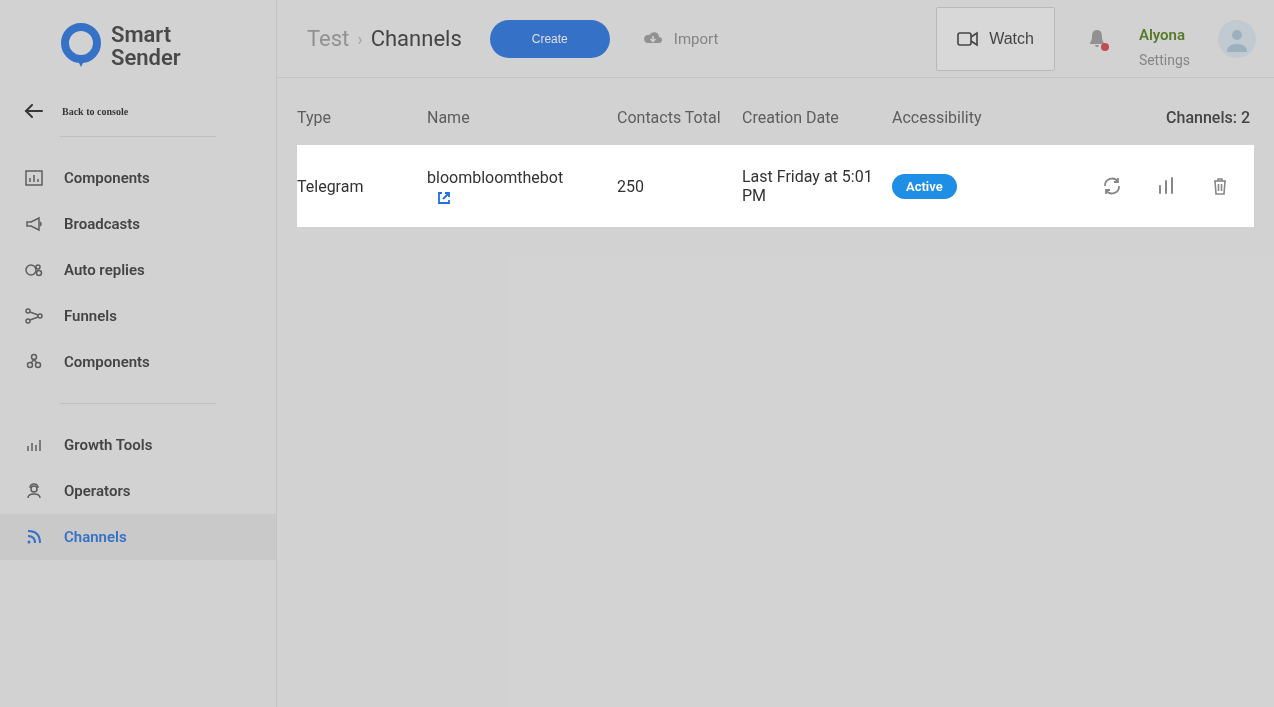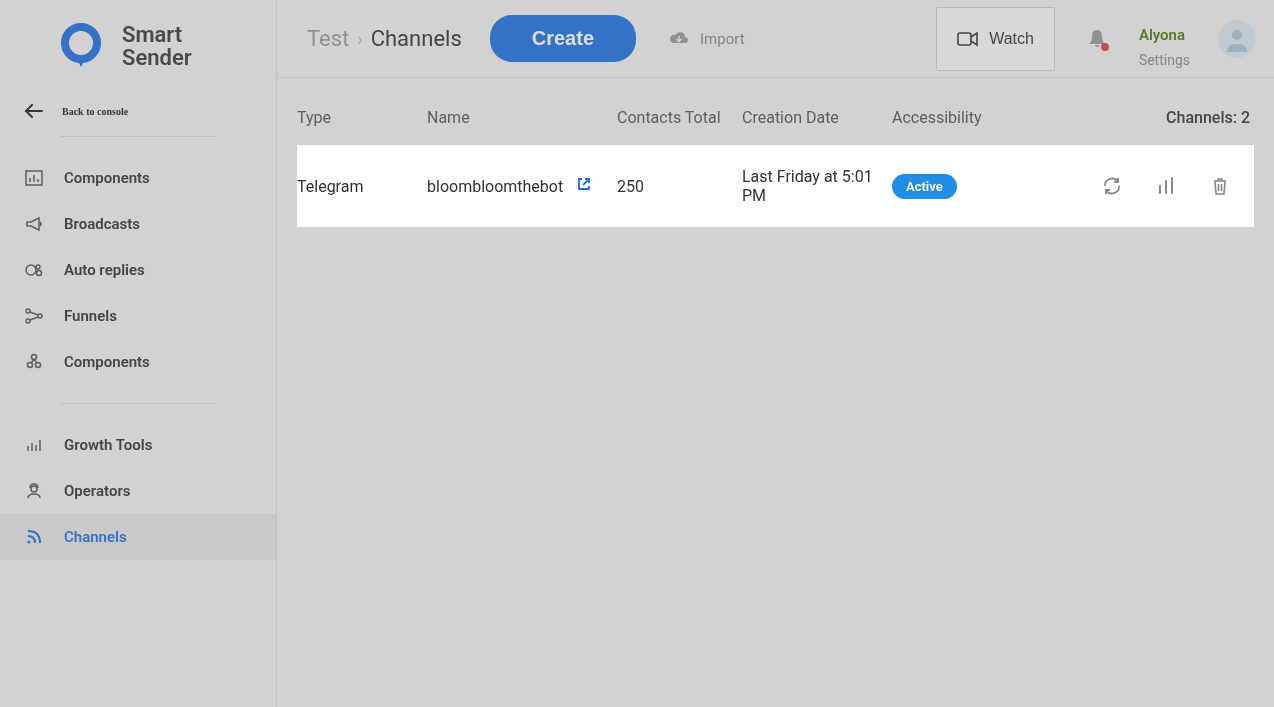--- a/index.html
+++ b/index.html
@@ -27,21 +27,21 @@
       width: 277px;
       background: #f1f1f1;
       border-right: 1px solid #dcdcdc;
       display: flex;
       flex-direction: column;
       padding-top: 18px;
     }
     .logo {
       display: flex;
       align-items: center;
-      gap: 20px;
+      gap: 9px;
       padding: 5px 0 15px 60px;
     }
     .logo-mark svg { display: block; }
     .logo-text {
       display: flex;
       flex-direction: column;
       line-height: 1.05;
       font-size: 22px;
       font-weight: 600;
       color: #3a3a3a;
@@ -110,22 +110,22 @@
     }
     .breadcrumb .bc-test { color: #9a9a9a; }
     .breadcrumb .bc-sep { color: #b8b8b8; font-size: 18px;}
     .breadcrumb .bc-current { color: #333; }
     .btn-create {
       background: #1f6fe0;
       color: #fff;
       border: none;
       border-radius: 22px;
       padding: 12px 42px;
-      font-size: 20px;
-      font-weight: 700;
+      font-size: 12px;
+      font-weight: 400;
       cursor: pointer;
       margin-left: 10px;
     }
     .import-link {
       display: flex;
       align-items: center;
       gap: 10px;
       color: #888;
       font-size: 15px;
       margin-left: 14px;
@@ -194,21 +194,21 @@
       display: grid;
       grid-template-columns: 130px 190px 125px 150px 175px 1fr;
       align-items: center;
       background: #fff;
       padding: 22px 0 22px 0;
       font-size: 16px;
       color: #333;
       position: relative;
       z-index: 10;
     }
-    .cell-name { display: flex; flex-direction: row; gap: 4px;}
+    .cell-name { display: flex; flex-direction: column; gap: 4px;}
     .ext-link { color: #1f6fe0; }
     .badge-active {
       display: inline-block;
       background: #1f8fe6;
       color: #fff;
       font-size: 13px;
       font-weight: 600;
       padding: 5px 14px;
       border-radius: 14px;
     }

